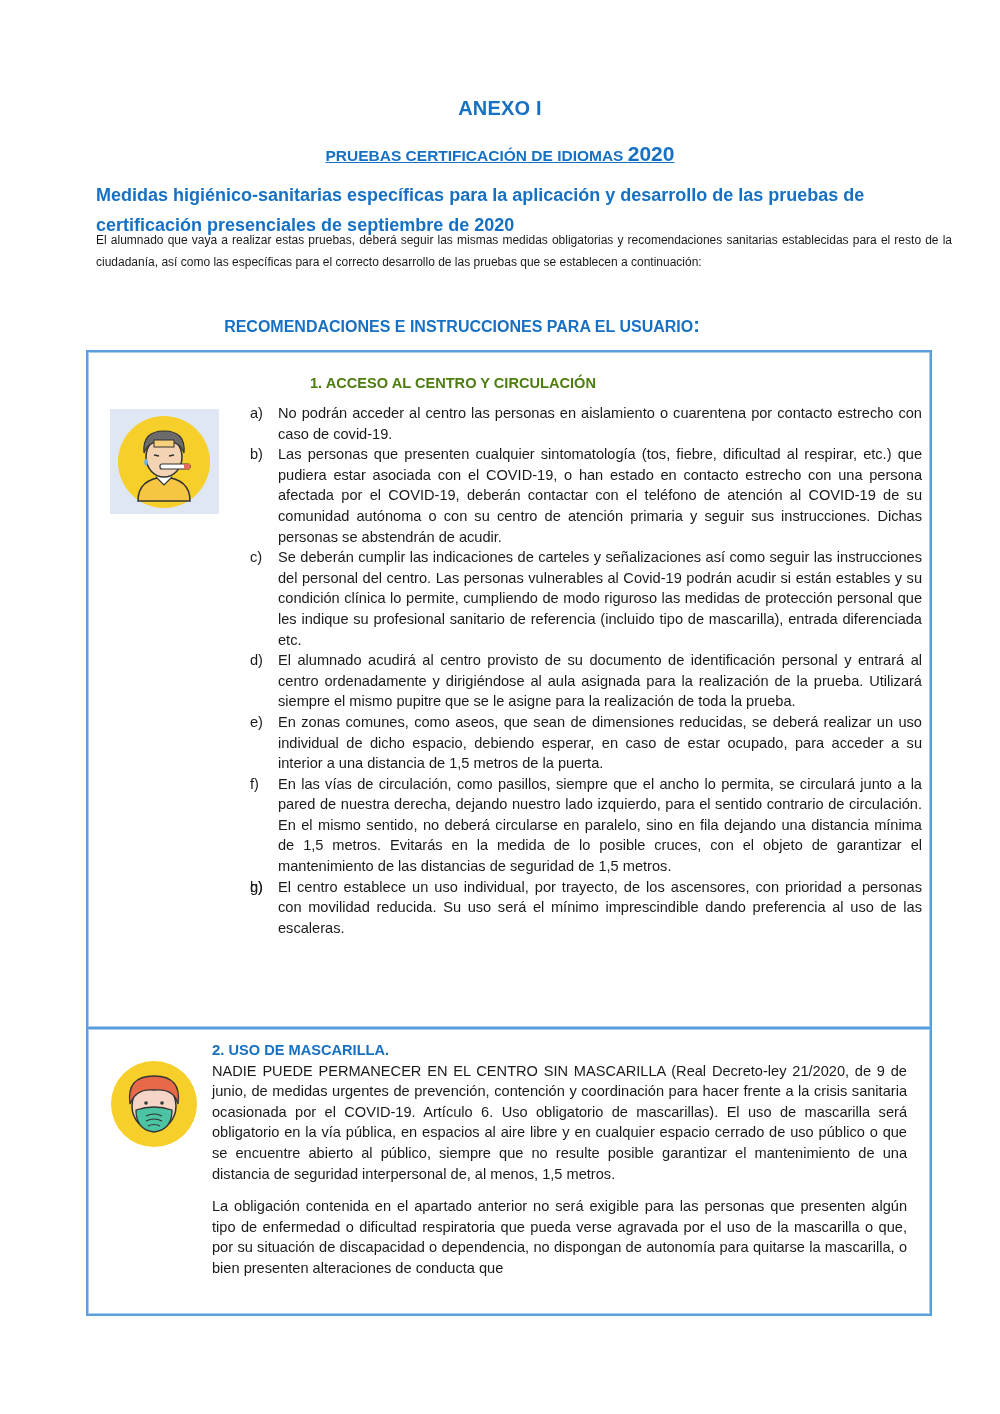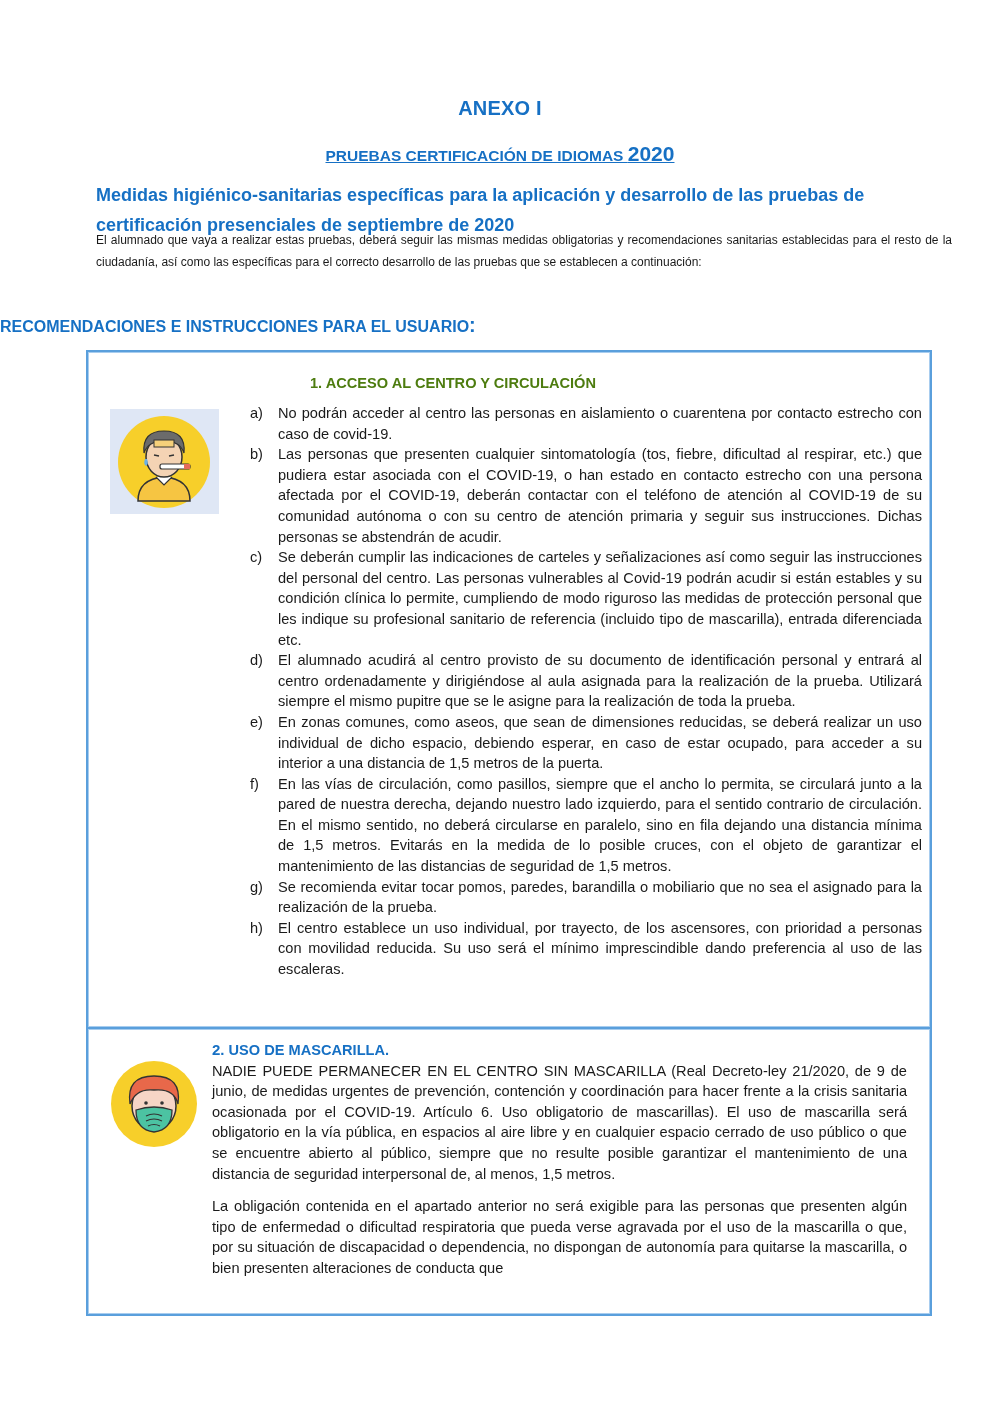--- a/index.html
+++ b/index.html
@@ -7,21 +7,21 @@
          font-family: "Liberation Sans", sans-serif; color: #1a1a1a; }
   .annex-title { position: absolute; top: 97px; left: 0; width: 1000px; text-align: center;
                  font-size: 20px; font-weight: bold; color: #1670c4; letter-spacing: 0.2px; }
   .subtitle { position: absolute; top: 142px; left: 0; width: 1000px; text-align: center;
               font-size: 15.5px; font-weight: bold; color: #1670c4; text-decoration: underline; }
   .subtitle .year { font-size: 21px; }
   .main-heading { position: absolute; top: 180px; left: 96px; width: 840px;
                   font-size: 18px; font-weight: bold; color: #1670c4; line-height: 30px; }
   .intro { position: absolute; top: 230px; left: 96px; width: 856px; font-size: 12px;
            line-height: 21.5px; text-align: justify; }
-  .reco-title { position: absolute; top: 314px; left: 0; width: 924px; 
+  .reco-title { position: absolute; top: 314px; left: 0; width: 924px; text-align: center;
                 font-size: 16px; font-weight: bold; color: #1670c4; }
   .reco-title .colon { font-size: 20px; }
   .box { position: absolute; left: 86px; width: 842px; border: 2px solid #5a9fdc;
          box-shadow: inset 0 0 0 1px #a8cdef; }
   .box1 { top: 350px; height: 675px; }
   .box2 { top: 1027px; height: 285px; border-bottom-width: 2px; }
   .icon1 { position: absolute; left: 110px; top: 409px; width: 109px; height: 105px;
            background: #dfe7f5; }
   .icon2 { position: absolute; left: 110px; top: 1060px; width: 88px; height: 88px; }
   .sec1-title { position: absolute; top: 375px; left: 310px; font-size: 14.6px;
@@ -71,21 +71,21 @@
 
 <div class="sec1-title">1.  ACCESO AL CENTRO Y CIRCULACIÓN</div>
 
 <ul class="list">
   <li><span class="lbl">a)</span><span>No podrán acceder al centro las personas en aislamiento o cuarentena por contacto estrecho con caso de covid-19.</span></li>
   <li><span class="lbl">b)</span><span>Las personas que presenten cualquier sintomatología (tos, fiebre, dificultad al respirar, etc.) que pudiera estar asociada con el COVID-19, o han estado en contacto estrecho con una persona afectada por el COVID-19, deberán contactar con el teléfono de atención al COVID-19 de su comunidad autónoma o con su centro de atención primaria y seguir sus instrucciones. Dichas personas se abstendrán de acudir.</span></li>
   <li><span class="lbl">c)</span><span>Se deberán cumplir las indicaciones de carteles y señalizaciones así como seguir las instrucciones del personal del centro. Las personas vulnerables al Covid-19 podrán acudir si están estables y su condición clínica lo permite, cumpliendo de modo riguroso las medidas de protección personal que les indique su profesional sanitario de referencia (incluido tipo de mascarilla), entrada diferenciada etc.</span></li>
   <li><span class="lbl">d)</span><span>El alumnado acudirá al centro provisto de su documento de identificación personal y entrará al centro ordenadamente y dirigiéndose al aula asignada para la realización de la prueba. Utilizará siempre el mismo pupitre que se le asigne para la realización de toda la prueba.</span></li>
   <li><span class="lbl">e)</span><span>En zonas comunes, como aseos, que sean de dimensiones reducidas, se deberá realizar un uso individual de dicho espacio, debiendo esperar, en caso de estar ocupado, para acceder a su interior a una distancia de 1,5 metros de la puerta.</span></li>
   <li><span class="lbl">f)</span><span>En las vías de circulación, como pasillos, siempre que el ancho lo permita, se circulará junto a la pared de nuestra derecha, dejando nuestro lado izquierdo, para el sentido contrario de circulación. En el mismo sentido, no deberá circularse en paralelo, sino en fila dejando una distancia mínima de 1,5 metros. Evitarás en la medida de lo posible cruces, con el objeto de garantizar el mantenimiento de las distancias de seguridad de 1,5 metros.</span></li>
-  <li><span class="lbl">g)</span><span>Se recomienda evitar tocar pomos, paredes, barandilla o mobiliario que no sea el asignado para la realización de la prueba.</span></li>
+  <li><span class="lbl">g)</span></li>
   <li><span class="lbl">h)</span><span>El centro establece un uso individual, por trayecto, de los ascensores, con prioridad a personas con movilidad reducida. Su uso será el mínimo imprescindible dando preferencia al uso de las escaleras.</span></li>
 </ul>
 
 <div class="box box2"></div>
 
 <div class="icon2">
   <svg width="88" height="88" viewBox="0 0 88 88">
     <circle cx="44" cy="44" r="43" fill="#f7cf2a"></circle>
     <ellipse cx="44" cy="46" rx="22" ry="24" fill="#f6d5c6" stroke="#333" stroke-width="1.5"></ellipse>
     <path d="M20 44 Q16 16 44 16 Q72 16 68 44 Q64 28 44 30 Q26 28 20 44 Z" fill="#e8684a" stroke="#333" stroke-width="1.3"></path>

